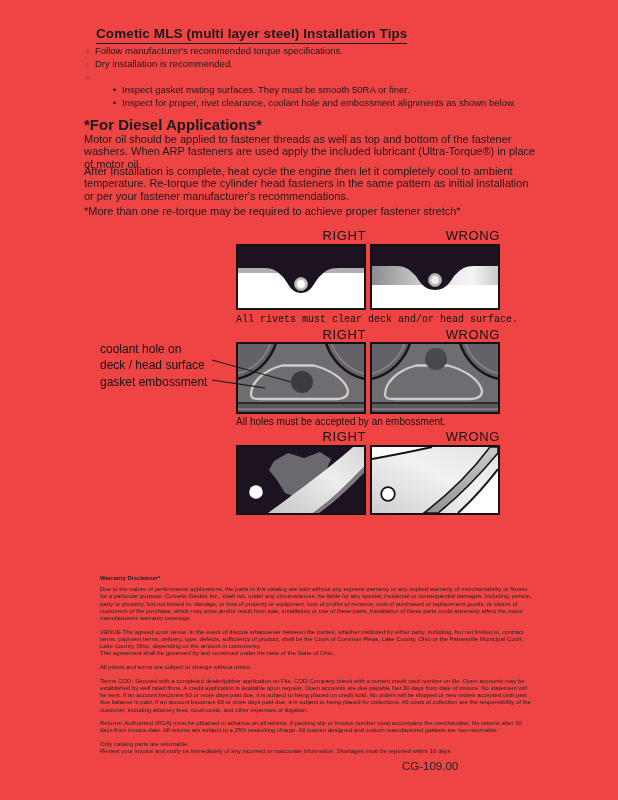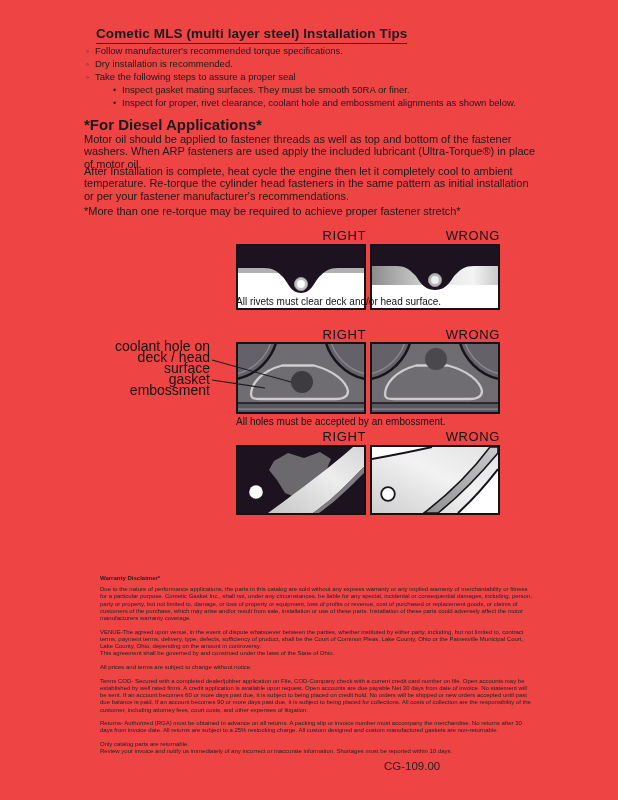--- a/index.html
+++ b/index.html
@@ -19,46 +19,45 @@
   .sub-row{padding-left:27px;}
   .sub-marker{width:9px;font-size:9px;line-height:12.5px;flex:0 0 9px;}
   .diesel-head{left:84px;top:116px;font-size:15px;font-weight:bold;}
   .para{left:84px;top:0;width:454px;font-size:11px;line-height:12.3px;}
   .p1{top:133px;}
   .p2{top:165px;}
   .p3{top:205px;}
   .rw-label{width:130px;text-align:right;font-size:13px;letter-spacing:0.6px;color:#141215;}
   .dbox{width:126px;height:auto;border:2px solid #141215;background:#fff;line-height:0;}
   .caption{font-size:10px;line-height:12px;color:#141215;white-space:pre-line;}
-  .side-label{font-size:14px;line-height:11px;text-align:right;white-space:pre-line;color:#141215;}
+  .side-label{font-size:12px;line-height:16px;white-space:pre-line;color:#141215;}
   .fineprint{left:100px;top:575px;width:432px;font-size:6px;line-height:7.2px;color:#242226;}
   .fineprint .fp-head{font-weight:bold;margin-bottom:4px;}
   .fineprint p{margin:0 0 6.5px 0;white-space:pre-line;}
-  .pagenum{left:384px;top:760px;font-size:11.5px;color:#242226;text-align:center;}
+  .pagenum{left:402px;top:760px;font-size:11.5px;color:#242226;text-align:center;}
   svg{display:block;}
 </style>
 </head>
 <body>
 
 <div class="page">
 
   <div class="abs title">Cometic MLS (multi layer steel) Installation Tips</div>
 
   <div class="abs tips">
     <div class="tip-row">
       <span class="tip-marker">◦</span>
       <span>Follow manufacturer's recommended torque specifications.</span>
     </div>
     <div class="tip-row">
       <span class="tip-marker">◦</span>
       <span>Dry installation is recommended.</span>
     </div>
     <div class="tip-row">
       <span class="tip-marker">◦</span>
-      <span>Take the following steps to assure a proper seal</span>
     </div>
     <div class="tip-row sub-row">
       <span class="sub-marker">•</span>
       <span>Inspect gasket mating surfaces.  They must be smooth 50RA or finer.</span>
     </div>
     <div class="tip-row sub-row">
       <span class="sub-marker">•</span>
       <span>Inspect for proper, rivet clearance, coolant hole and embossment alignments as shown below.</span>
     </div>
   </div>
@@ -94,21 +93,21 @@
       </defs>
       <rect x="0" y="0" width="126" height="62" fill="#ffffff"></rect>
       <rect x="0" y="20" width="126" height="19" fill="url(#g-deck)"></rect>
       <path d="M0,0 H126 V20 H102 C93,20 89,23 83,29 C78,35 75,44 63,44 C51,44 48,35 43,29 C37,23 33,20 24,20 H0 Z" fill="#1d1220"></path>
       <circle cx="63" cy="34" r="6.6" fill="#b8b8b8"></circle>
       <circle cx="63" cy="34" r="3.9" fill="#eeeeee"></circle>
       <circle cx="63" cy="34" r="6.6" fill="none" stroke="#8f8f8f" stroke-width="1"></circle>
     </svg>
   </div>
 
-  <div class="abs caption" style="left:236px;top:296px;width:300px;">All rivets must clear deck and/or head surface.</div>
+  <div class="abs caption" style="left:236px;top:314px;width:300px;font-family:Liberation Mono, monospace;">All rivets must clear deck and/or head surface.</div>
 
   <div class="abs rw-label" style="left:236px;top:327px;">RIGHT</div>
   <div class="abs rw-label" style="left:370px;top:327px;">WRONG</div>
 
   <div class="abs side-label" style="left:100px;top:341px;width:110px;">coolant hole on
 deck / head surface</div>
   <div class="abs side-label" style="left:100px;top:374px;width:110px;">gasket embossment</div>
 
   <div class="abs dbox" style="left:236px;top:342px;">
     <svg width="126" height="68" viewBox="0 0 126 68">

